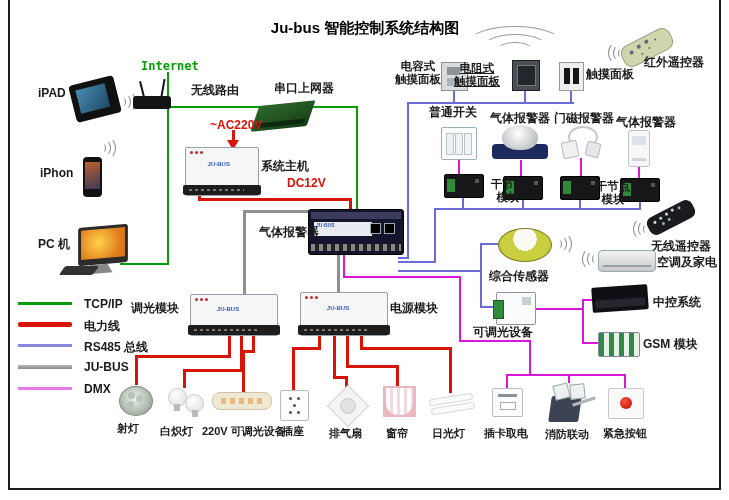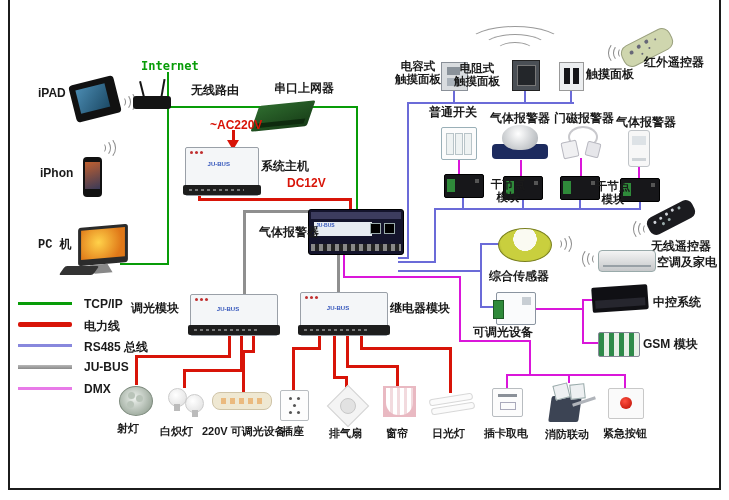--- a/index.html
+++ b/index.html
@@ -136,20 +136,21 @@
 </style>
 </head>
 <body>
 
 <div id="page">
 
   <div class="frame" style="left:8px;top:0;width:2px;height:490px;"></div>
   <div class="frame" style="left:719px;top:0;width:2px;height:490px;"></div>
   <div class="frame" style="left:8px;top:488px;width:713px;height:2px;"></div>
 
+  <div class="title">Ju-bus 智能控制系统结构图</div>
 
   <i class="ln v c-tcp" style="left:167px;top:72px;height:192px"></i>
   <i class="ln h c-tcp" style="left:120px;top:263px;width:49px"></i>
   <i class="ln h c-tcp" style="left:169px;top:106px;width:189px"></i>
   <i class="ln v c-tcp" style="left:356px;top:106px;height:106px"></i>
 
   <i class="ln v3 c-pwr" style="left:232px;top:130px;height:12px"></i>
   <i class="arrow-down" style="left:227px;top:140px;"></i>
   <i class="ln v3 c-pwr" style="left:198px;top:189px;height:12px"></i>
   <i class="ln h3 c-pwr" style="left:198px;top:198px;width:154px"></i>
@@ -229,21 +230,21 @@
   <span class="lbl" style="left:40px;top:166px;">iPhon</span>
   <div class="dev phone" style="left:83px;top:157px;">
       <i></i>
     </div>
   <div class="wf right" style="left:98px;top:137px;">
       <i></i>
       <i></i>
       <i></i>
     </div>
 
-  <span class="lbl" style="left:38px;top:236px;font-family:Liberation Mono, monospace;">PC 机</span>
+  <span class="lbl" style="left:38px;top:236px;">PC 机</span>
   <div class="dev monitor" style="left:78px;top:226px;">
       <i></i>
       <u></u>
     </div>
   <div class="dev kbd" style="left:62px;top:266px;"></div>
 
   <span class="lbl green" style="left:141px;top:59px;">Internet</span>
   <div class="dev router" style="left:133px;top:96px;">
       <i></i>
       <u></u>
@@ -283,29 +284,29 @@
       </span>
   </div>
   <span class="lbl" style="left:131px;top:300px;">调光模块</span>
   <div class="dev din" style="left:300px;top:292px;width:86px;height:42px;">
     <span class="dots"></span>
       <span class="logo">JU-BUS</span>
       <span class="base">
         <i></i>
       </span>
   </div>
-  <span class="lbl" style="left:390px;top:300px;">继电器模块</span>
+  <span class="lbl" style="left:390px;top:300px;">电源模块</span>
 
   <span class="lbl two" style="left:394px;top:60px;width:48px;">电容式
 触摸面板</span>
   <div class="dev panel1" style="left:441px;top:62px;">
       <i></i>
       <u></u>
     </div>
-  <span class="lbl two" style="left:454px;top:62px;width:46px;">电阻式
+  <span class="lbl two" style="left:454px;top:62px;width:46px;text-decoration:underline;">电阻式
 触摸面板</span>
   <div class="dev panel2" style="left:512px;top:60px;">
       <i></i>
     </div>
   <div class="bigarc" style="left:467px;top:32px;">
       <i></i>
       <i></i>
       <i></i>
     </div>
   <div class="dev panel3" style="left:559px;top:62px;">

